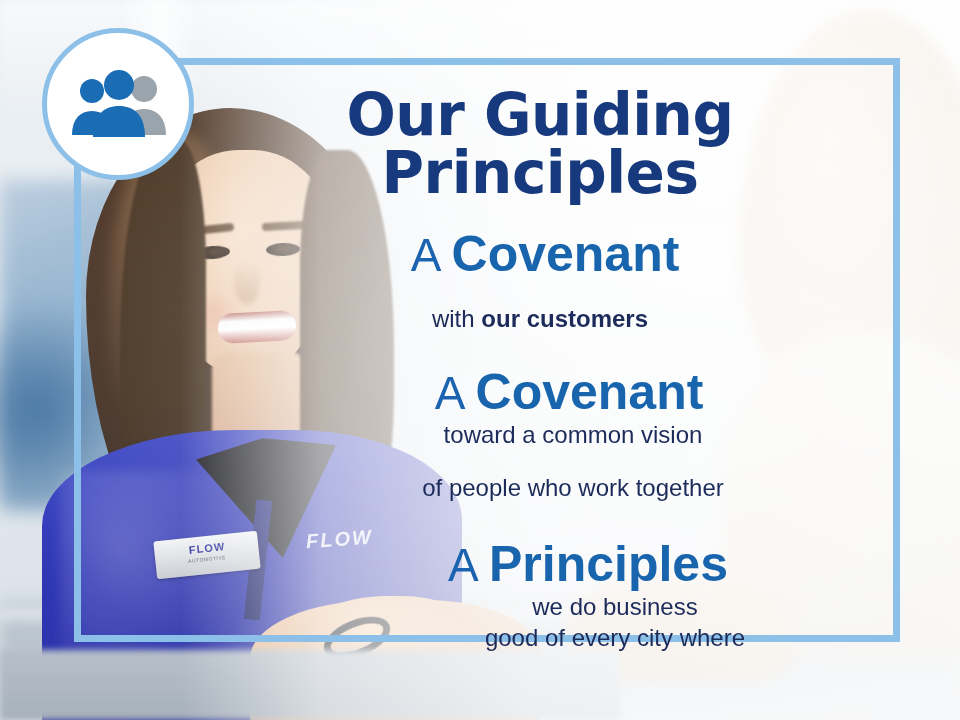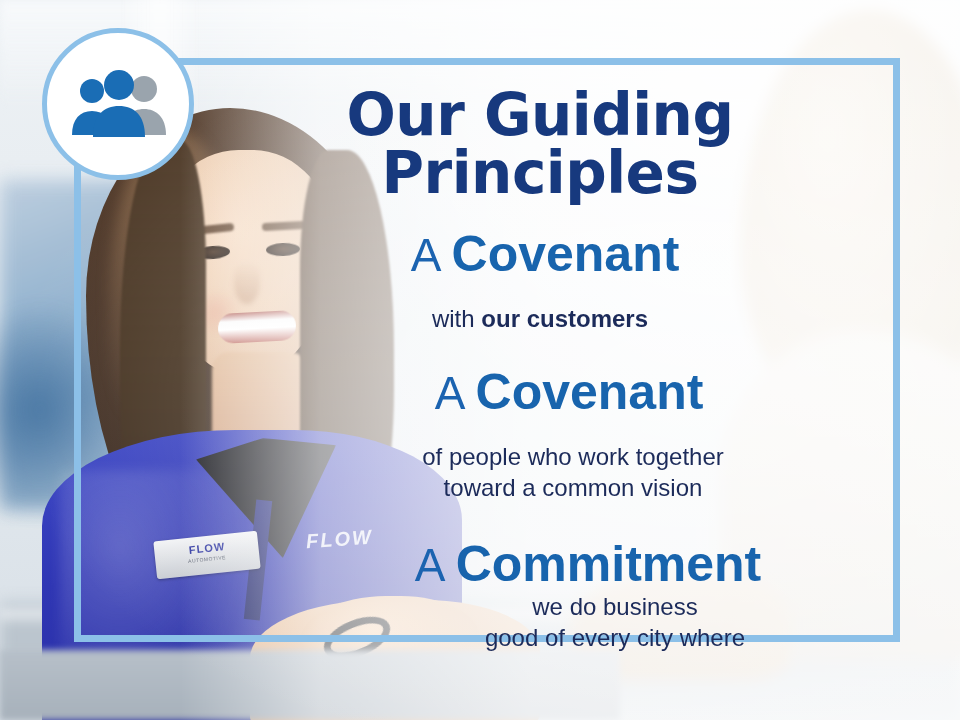--- a/index.html
+++ b/index.html
@@ -425,31 +425,31 @@
       </div>
       <div class="p-sub">
         <span>with </span><b>our customers</b>
       </div>
     </div>
 
     <div class="principle pr-2">
       <div class="p-line1">
         <span>A </span><span class="strong">Covenant</span>
       </div>
+      <div class="p-sub" style="margin-top:0">
+        <span>toward a common vision</span>
+      </div>
       <div class="p-sub">
         <span>of people who work together</span>
       </div>
-      <div class="p-sub" style="margin-top:0">
-        <span>toward a common vision</span>
-      </div>
     </div>
 
     <div class="principle pr-3">
       <div class="p-line1">
-        <span>A </span><span class="strong">Commitment</span>
+        <span>A </span><span class="strong">Principles</span>
       </div>
       <div class="p-sub" style="margin-top:0">
         <span>we do business</span>
       </div>
       <div class="p-sub" style="margin-top:0">
         <span>good of every city where</span>
       </div>
     </div>
 
   </div>

